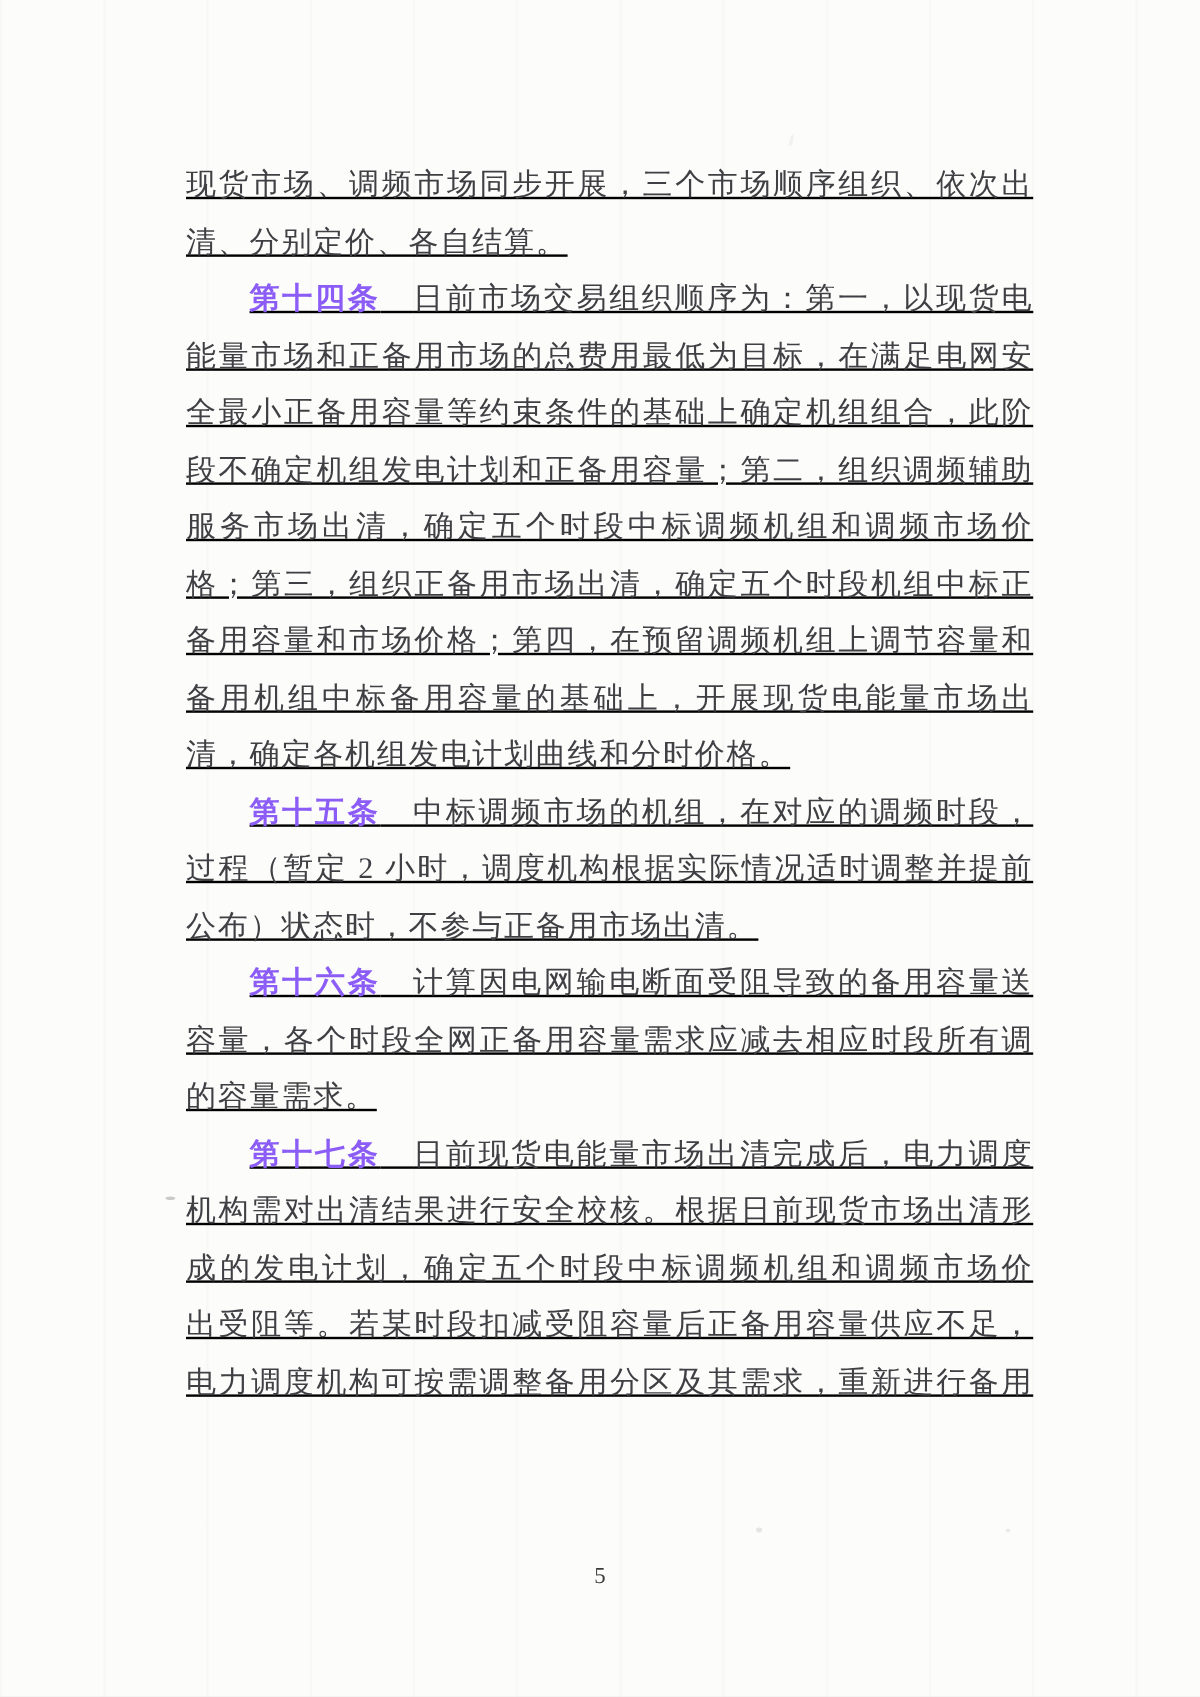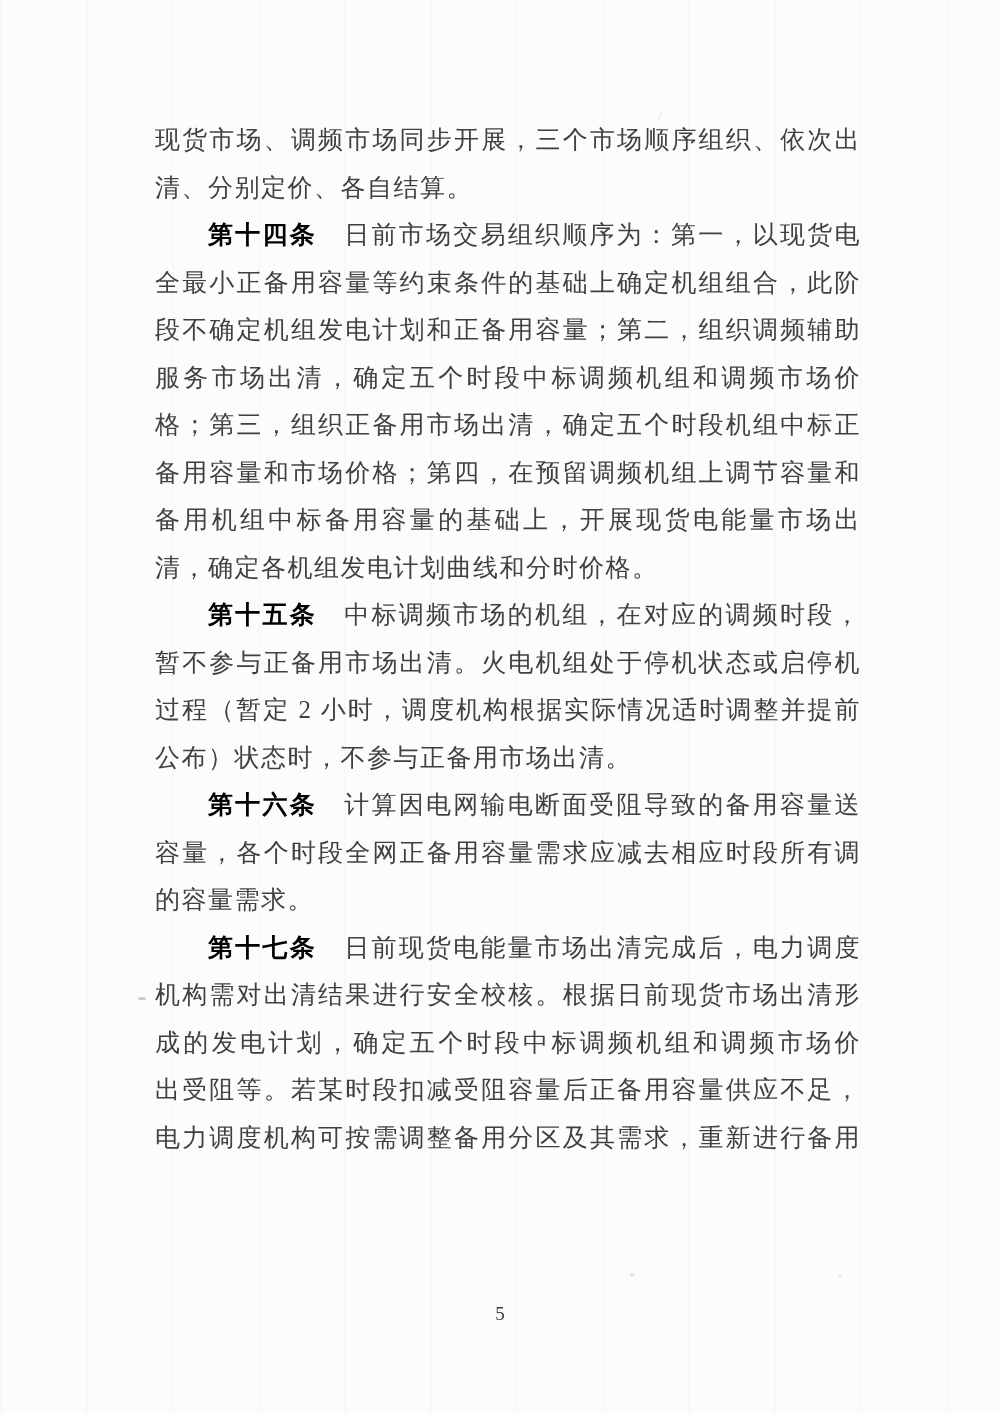--- a/index.html
+++ b/index.html
@@ -24,43 +24,44 @@
     background: repeating-linear-gradient(
       90deg,
       rgba(0,0,0,0.014) 0px, rgba(0,0,0,0.014) 2px,
       rgba(0,0,0,0.0) 2px, rgba(0,0,0,0.0) 86px
     );
     pointer-events: none;
   }
   .text-block {
     position: absolute;
     left: 155px;
-    top: 116px;
+    top: 131px;
     width: 706px;
+    text-decoration: underline;
   }
   .line {
     height: 47.5px;
     line-height: 47.5px;
     font-size: 25px;
     letter-spacing: 1.5px;
     color: #3f3f44;
     text-align: justify;
     text-align-last: left;
     white-space: nowrap;
   }
   .line.fill {
     white-space: normal;
     text-align-last: justify;
   }
   .line.indent {
     text-indent: 53px;
   }
   .seg.bold {
     font-weight: 700;
-    color: #000000;
+    color: #8b5cf6;
   }
   .page-number {
     position: absolute;
     top: 1303px;
     left: 0;
     width: 100%;
     text-align: center;
     font-size: 19px;
     color: #3b3b3b;
   }
@@ -77,29 +78,29 @@
   .speck.s4 { left: 658px; top: 112px;  width: 3px; height: 10px; opacity: .22; transform: rotate(14deg); }
 </style>
 </head>
 <body>
 
 <div class="page">
   <div class="text-block">
       <div class="line fill"><span class="seg">现货市场、调频市场同步开展，三个市场顺序组织、依次出</span></div>
       <div class="line"><span class="seg">清、分别定价、各自结算。</span></div>
       <div class="line fill indent"><span class="seg bold">第十四条</span>　<span class="seg">日前市场交易组织顺序为：第一，以现货电</span></div>
+      <div class="line fill"><span class="seg">能量市场和正备用市场的总费用最低为目标，在满足电网安</span></div>
       <div class="line fill"><span class="seg">全最小正备用容量等约束条件的基础上确定机组组合，此阶</span></div>
       <div class="line fill"><span class="seg">段不确定机组发电计划和正备用容量；第二，组织调频辅助</span></div>
       <div class="line fill"><span class="seg">服务市场出清，确定五个时段中标调频机组和调频市场价</span></div>
       <div class="line fill"><span class="seg">格；第三，组织正备用市场出清，确定五个时段机组中标正</span></div>
       <div class="line fill"><span class="seg">备用容量和市场价格；第四，在预留调频机组上调节容量和</span></div>
       <div class="line fill"><span class="seg">备用机组中标备用容量的基础上，开展现货电能量市场出</span></div>
       <div class="line"><span class="seg">清，确定各机组发电计划曲线和分时价格。</span></div>
       <div class="line fill indent"><span class="seg bold">第十五条</span>　<span class="seg">中标调频市场的机组，在对应的调频时段，</span></div>
-      <div class="line fill"><span class="seg">暂不参与正备用市场出清。火电机组处于停机状态或启停机</span></div>
       <div class="line fill"><span class="seg">过程（暂定 2 小时，调度机构根据实际情况适时调整并提前</span></div>
       <div class="line"><span class="seg">公布）状态时，不参与正备用市场出清。</span></div>
       <div class="line fill indent"><span class="seg bold">第十六条</span>　<span class="seg">计算因电网输电断面受阻导致的备用容量送</span></div>
       <div class="line fill"><span class="seg">容量，各个时段全网正备用容量需求应减去相应时段所有调</span></div>
       <div class="line"><span class="seg">的容量需求。</span></div>
       <div class="line fill indent"><span class="seg bold">第十七条</span>　<span class="seg">日前现货电能量市场出清完成后，电力调度</span></div>
       <div class="line fill"><span class="seg">机构需对出清结果进行安全校核。根据日前现货市场出清形</span></div>
       <div class="line fill"><span class="seg">成的发电计划，确定五个时段中标调频机组和调频市场价</span></div>
       <div class="line fill"><span class="seg">出受阻等。若某时段扣减受阻容量后正备用容量供应不足，</span></div>
       <div class="line fill"><span class="seg">电力调度机构可按需调整备用分区及其需求，重新进行备用</span></div>

